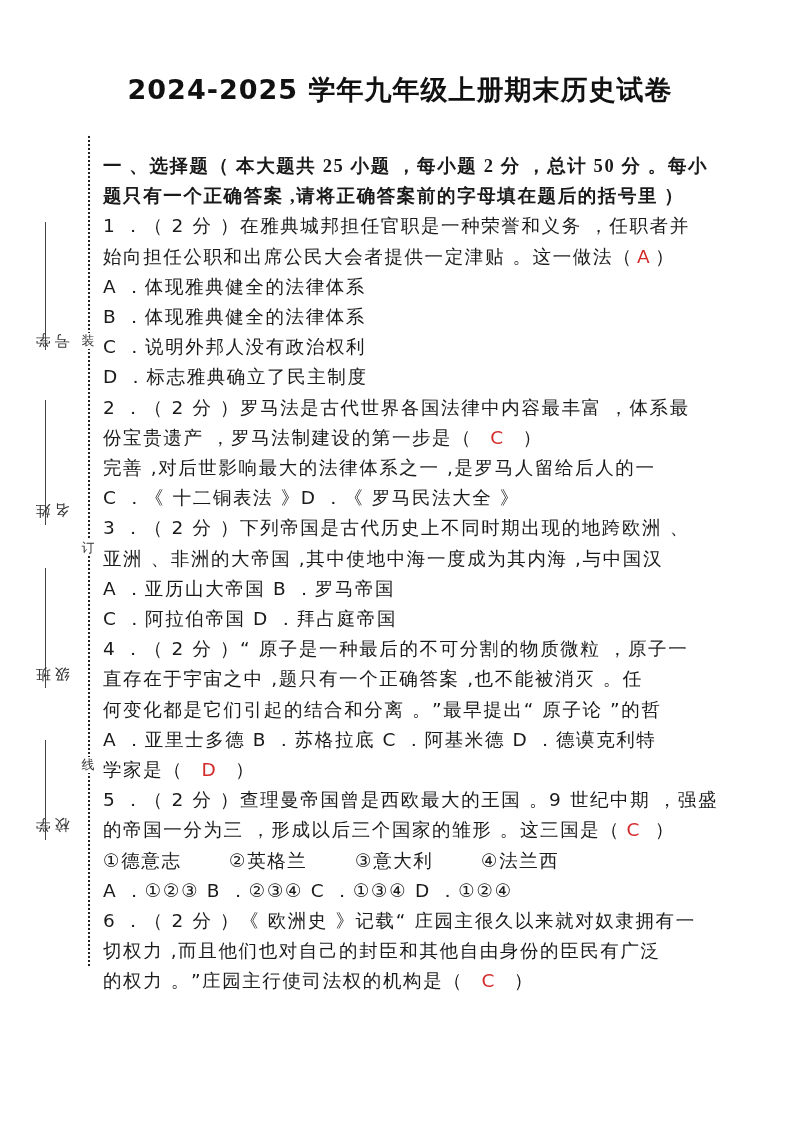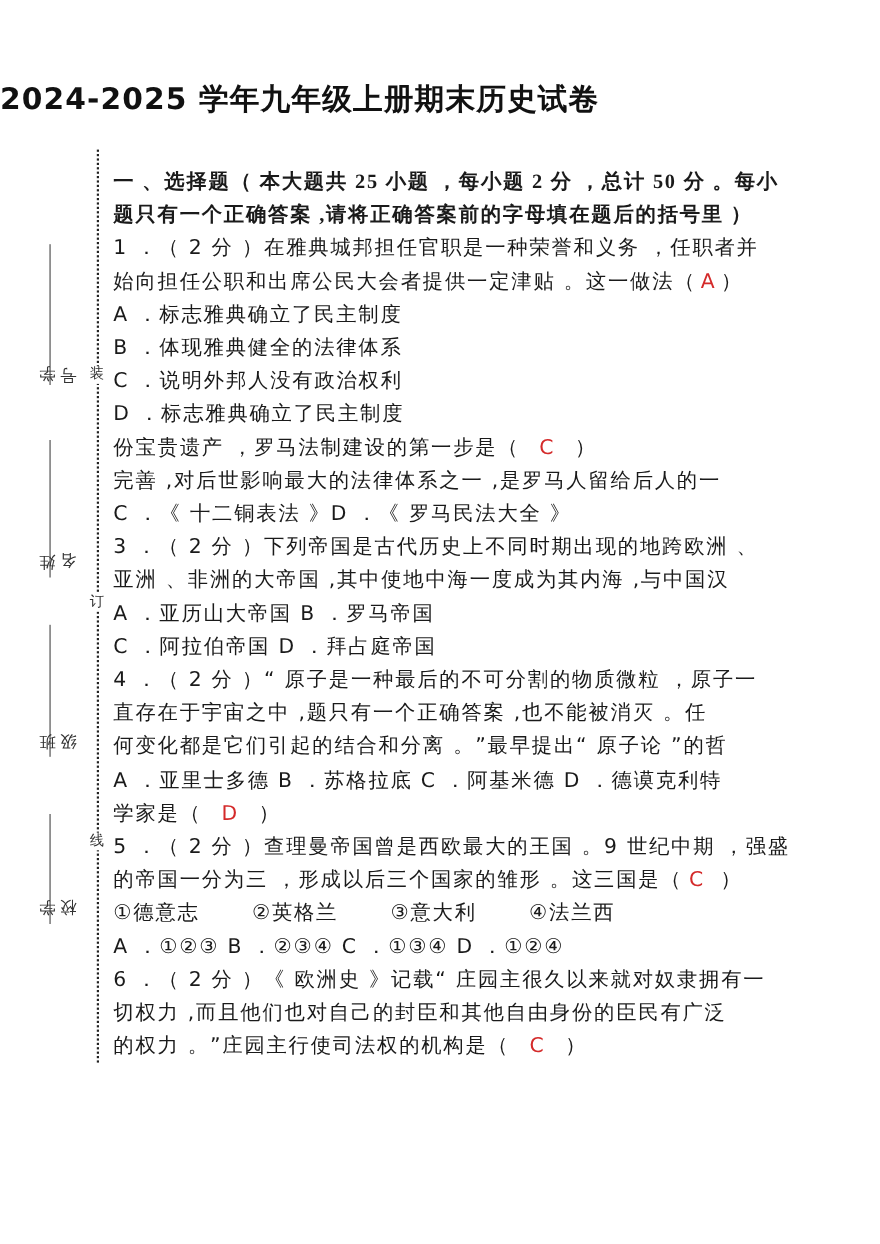--- a/index.html
+++ b/index.html
@@ -1,19 +1,19 @@
 <!DOCTYPE html>
 <html><head>
 <meta charset="utf-8">
 <style>
   html, body { margin: 0; padding: 0; background: #ffffff; }
   body { width: 800px; height: 1131px; position: relative; overflow: hidden;
          font-family: "DejaVu Sans", "Liberation Sans", sans-serif; color: #1a1a1a; }
 
-  .title { position: absolute; left: 0; right: 0; top: 72px; 
+  .title { position: absolute; left: 0; right: 0; top: 72px; text-align: center;
            font-size: 27px; font-weight: bold; letter-spacing: 1px; color: #111; }
 
   
   .dotted-line { position: absolute; left: 88px; top: 136px; height: 830px; width: 0;
                  border-left: 2px dotted #222; }
   .bind-char { position: absolute; left: 79px; font-size: 13px; color: #333;
                background: #fff; width: 18px; text-align: center; line-height: 16px; }
   .field { position: absolute; left: 30px; width: 30px; }
   .field .rule { position: absolute; left: 15px; width: 0; border-left: 1px solid #444; }
   .field .label { position: absolute; left: 4px; font-size: 15px; color: #333;
@@ -57,27 +57,28 @@
 
 <div class="content">
   <div class="section-head">
     <div class="line">一 、选择题（ 本大题共 25 小题 ，每小题 2 分 ，总计 50 分 。每小</div>
     <div class="line">题只有一个正确答案 ,请将正确答案前的字母填在题后的括号里 ）</div>
   </div>
 
   <div>
     <div class="line">1 ．（ 2 分 ）在雅典城邦担任官职是一种荣誉和义务 ，任职者并</div>
     <div class="line"><span>始向担任公职和出席公民大会者提供一定津贴 。这一做法（</span><span class="ans" style="color: rgb(212, 42, 42);">A</span><span>）</span></div>
-    <div class="line">A ．标志雅典确立了民主制度</div>
+    <div class="line">A ．体现雅典健全的法律体系</div>
     <div class="line">B ．体现雅典健全的法律体系</div>
     <div class="line">C ．说明外邦人没有政治权利</div>
     <div class="line">D ．标志雅典确立了民主制度</div>
   </div>
 
   <div>
+    <div class="line">2 ．（ 2 分 ）罗马法是古代世界各国法律中内容最丰富 ，体系最</div>
     <div class="line"><span>份宝贵遗产 ，罗马法制建设的第一步是（</span><span class="ans wide-ans" style="color: rgb(212, 42, 42);">C</span><span>）</span></div>
     <div class="line">完善 ,对后世影响最大的法律体系之一 ,是罗马人留给后人的一</div>
     <div class="line">C ．《 十二铜表法 》D ．《 罗马民法大全 》</div>
   </div>
 
   <div>
     <div class="line">3 ．（ 2 分 ）下列帝国是古代历史上不同时期出现的地跨欧洲 、</div>
     <div class="line">亚洲 、非洲的大帝国 ,其中使地中海一度成为其内海 ,与中国汉</div>
     <div class="line">A ．亚历山大帝国 B ．罗马帝国</div>
     <div class="line">C ．阿拉伯帝国 D ．拜占庭帝国</div>

